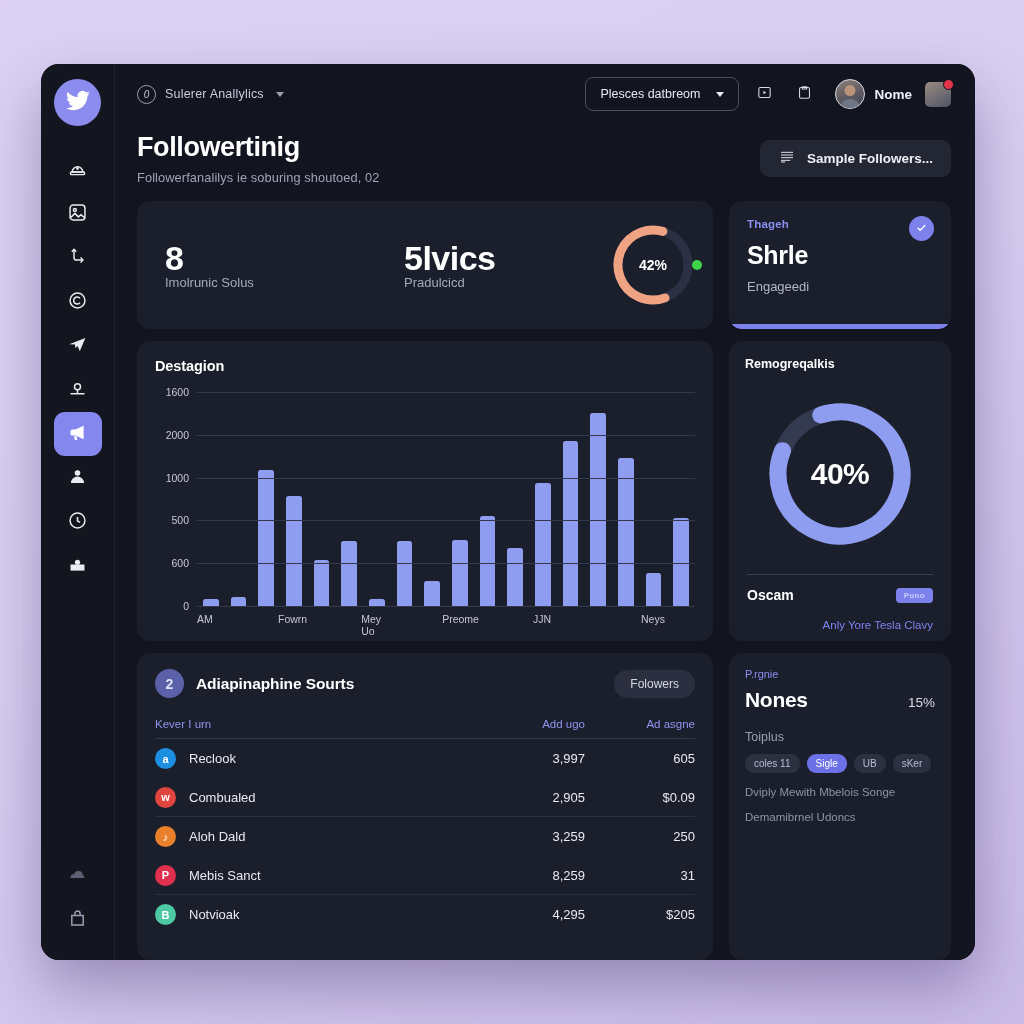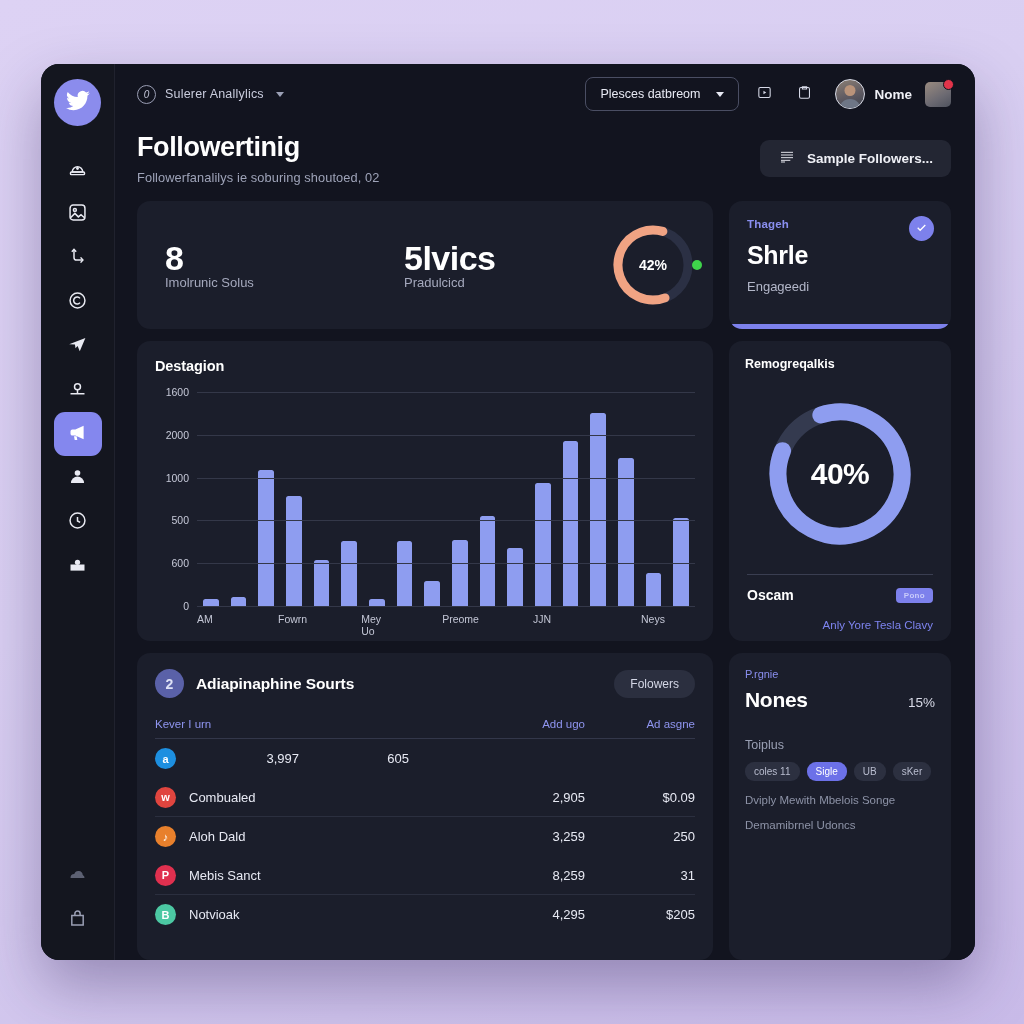--- a/index.html
+++ b/index.html
@@ -363,21 +363,21 @@
     display: flex; align-items: center; justify-content: center;
     color: #fff; font-size: 11px; font-weight: 700;
   }
 
   
   #profile-card { padding: 15px 16px 0 16px; display: flex; flex-direction: column; overflow: hidden; }
   .pf-kicker { font-size: 11px; color: #8a8ff0; }
   .pf-row { display: flex; align-items: baseline; margin-top: 8px; }
   .pf-name { flex: 1 1 auto; font-size: 21px; font-weight: 800; color: #ffffff; letter-spacing: -.3px; }
   .pf-pct { font-size: 13.5px; color: #d8dae7; }
-  .pf-sub { margin-top: 26px; font-size: 12.5px; color: #9aa0b4; }
+  .pf-sub { margin-top: 18px; font-size: 12.5px; color: #9aa0b4; }
   .pf-tags { margin-top: 10px; display: flex; gap: 7px; flex-wrap: nowrap; }
   .pf-tag {
     font-size: 10px; padding: 4px 9px; border-radius: 9px;
     background: #2c3040; color: #b9bdcf; white-space: nowrap;
   }
   .pf-tag.accent { background: #6c71e8; color: #ffffff; }
   .pf-line { margin-top: 13px; font-size: 11.5px; color: #8d93a7; }
 </style>
 </head>
 <body>
@@ -716,20 +716,21 @@
           <span class="tbl-tab">Folowers</span>
         </div>
         <div class="tbl-cols">
           <span class="col-name">Kever I urn</span>
           <span class="col-a">Add ugo</span>
           <span class="col-b">Ad asgne</span>
         </div>
         <div id="table-rows">
             <div class="tbl-row">
               <span class="row-icon" style="background: rgb(29, 143, 224);">a</span>
+              <span class="col-name">Reclook</span>
               <span class="col-a">3,997</span>
               <span class="col-b">605</span>
             </div>
             <div class="tbl-row sep">
               <span class="row-icon" style="background: rgb(224, 69, 63);">w</span>
               <span class="col-name">Combualed</span>
               <span class="col-a">2,905</span>
               <span class="col-b">$0.09</span>
             </div>
             <div class="tbl-row">

